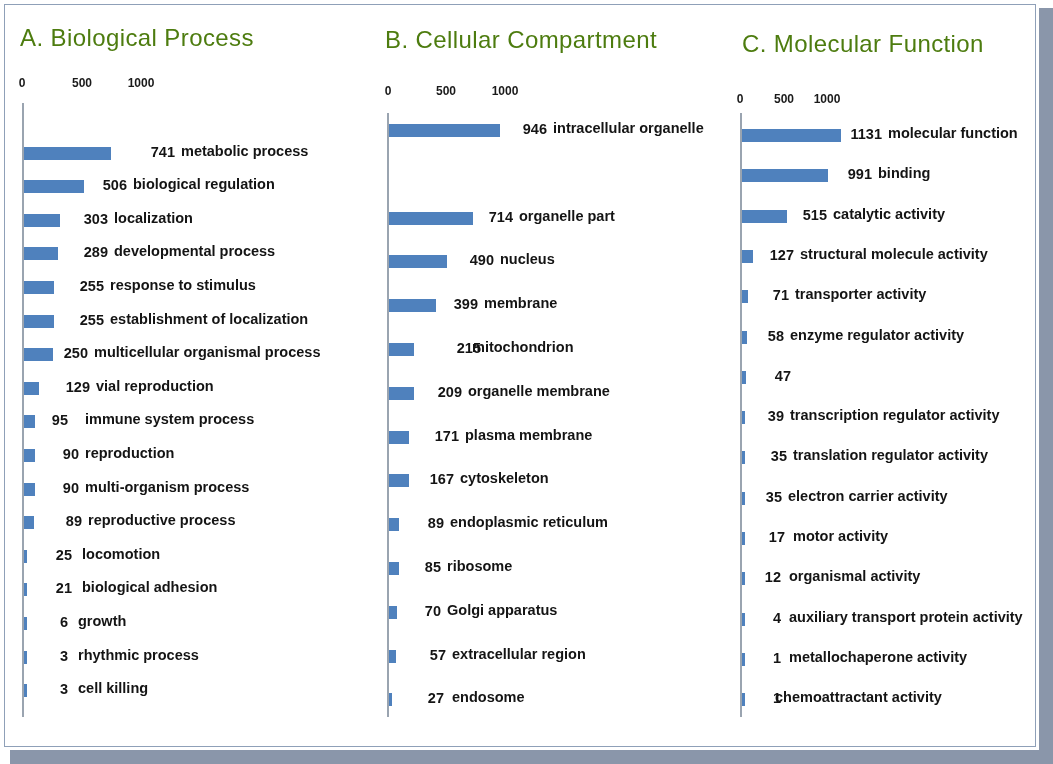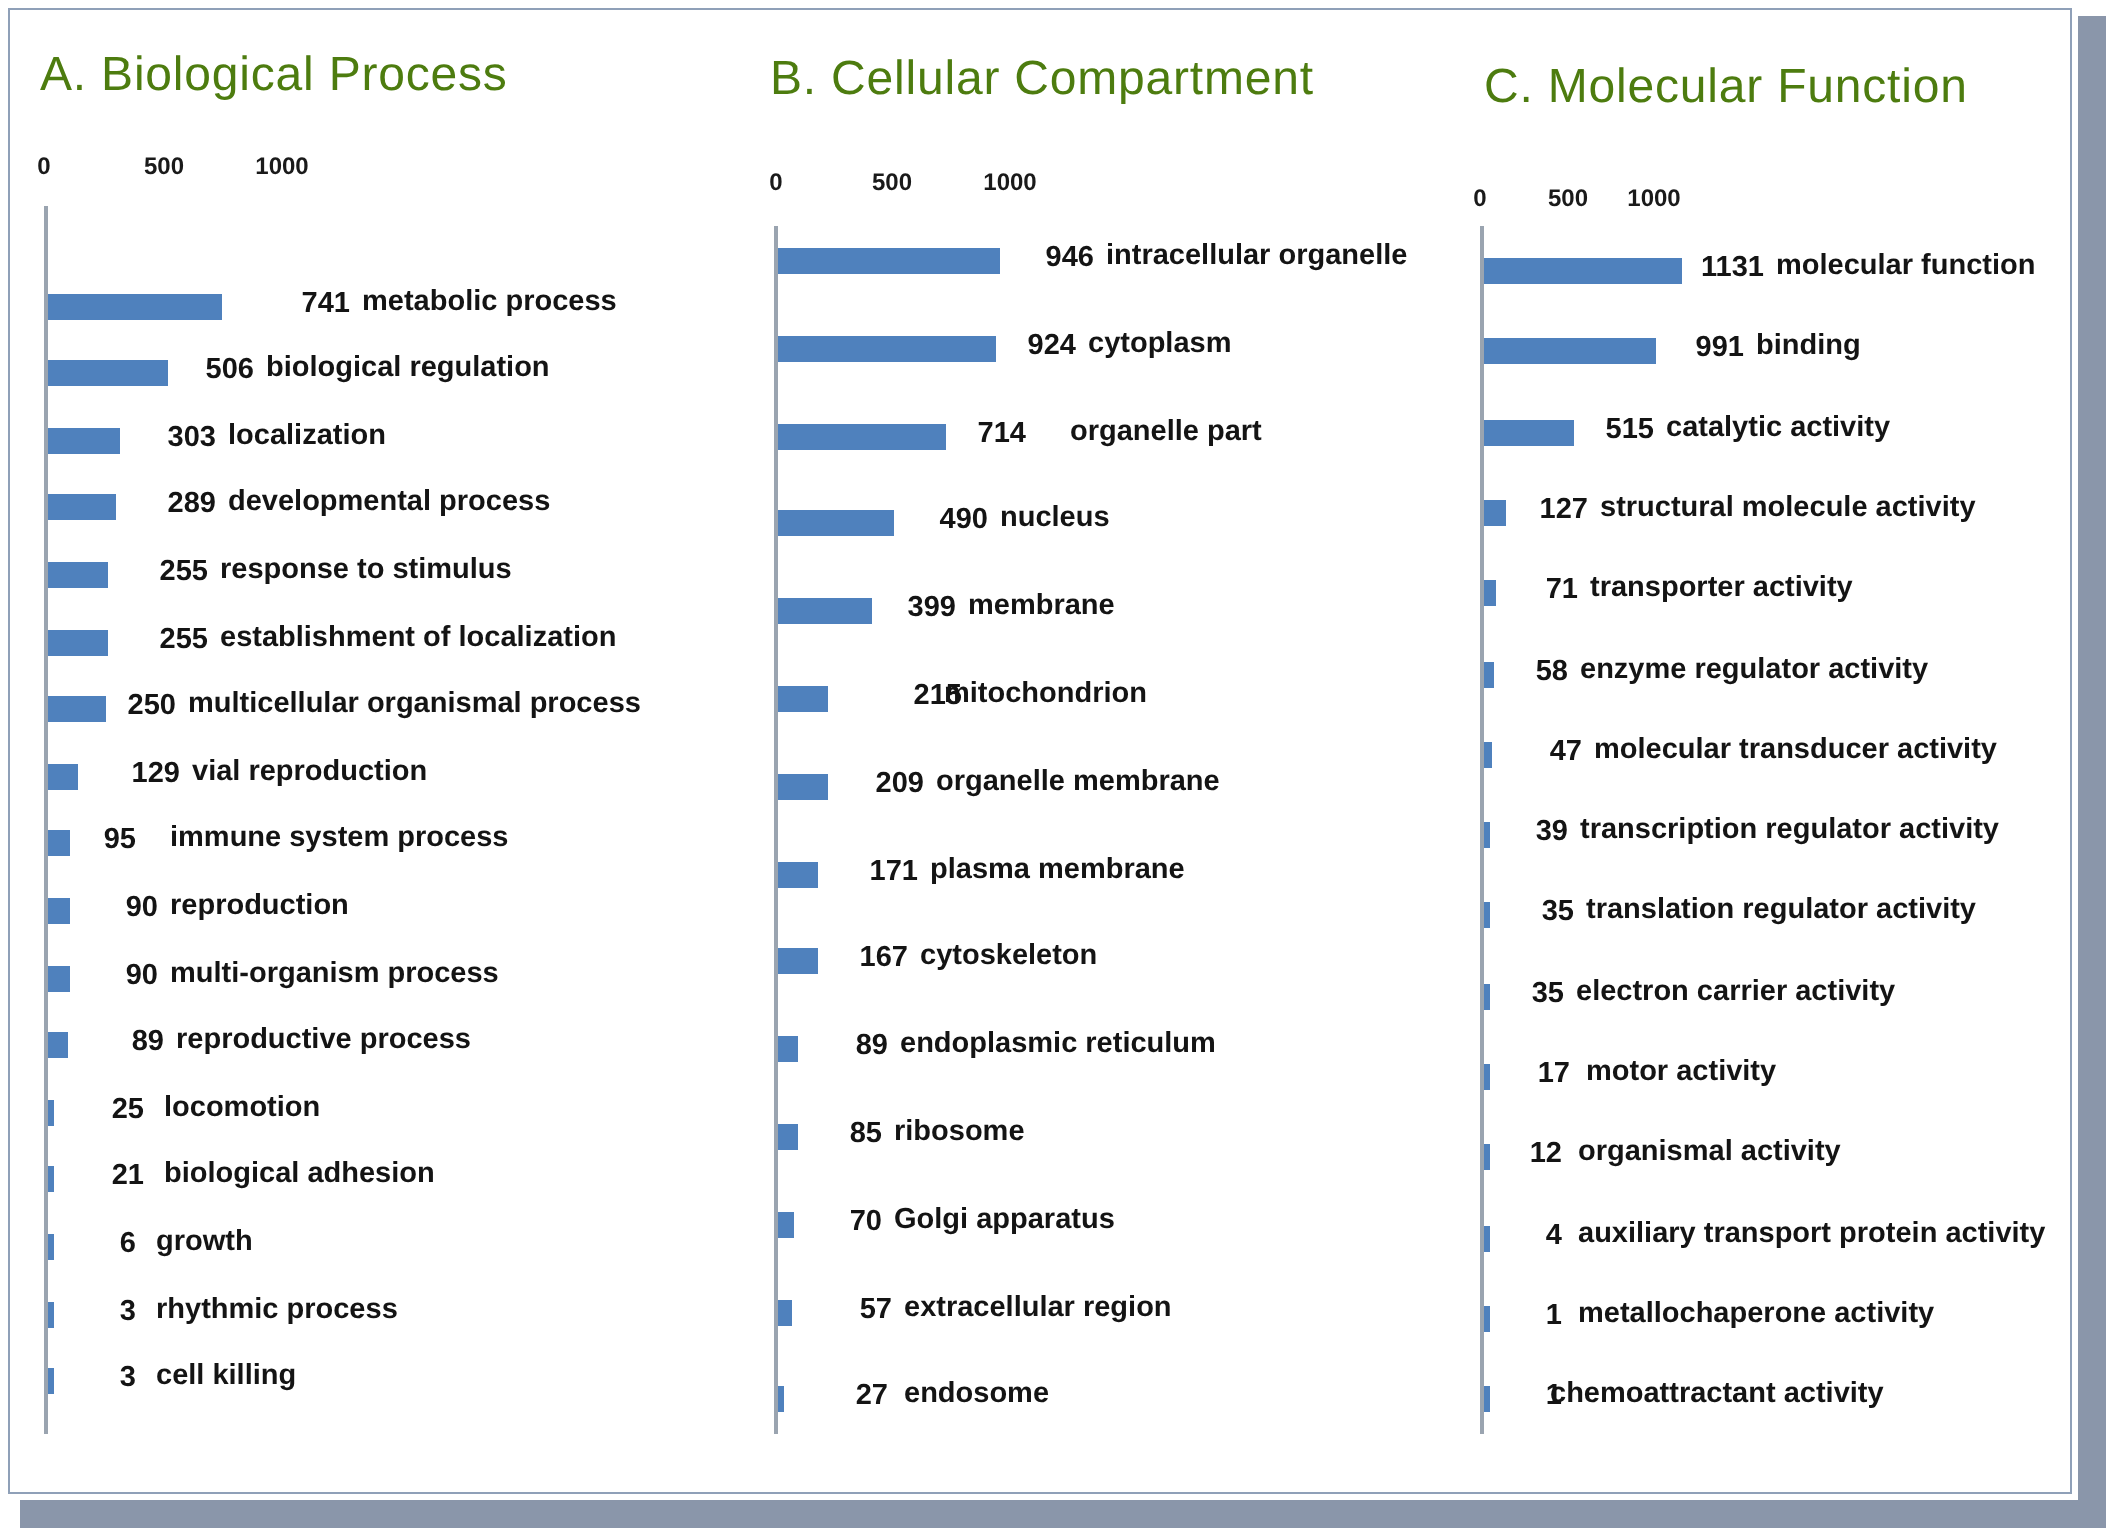--- a/index.html
+++ b/index.html
@@ -205,29 +205,24 @@
         <div class="panel-title" style="left: 385px; top: 26px;">B. Cellular Compartment</div>
         <div class="axis-tick-label" style="left: 388px; top: 84px;">0</div>
         <div class="axis-tick-label" style="left: 446px; top: 84px;">500</div>
         <div class="axis-tick-label" style="left: 505px; top: 84px;">1000</div>
         <div class="axis-line" style="left: 387px; top: 113px; height: 604px; background: rgb(154, 164, 176);"></div>
         <div class="bar-row" style="left: 389px; top: 124px; width: 600px;">
           <div class="bar" style="width: 111.344px; background: rgb(79, 129, 189);"></div>
           <div class="bar-value" style="left: 158px;">946</div>
           <div class="bar-label" style="left: 164px;">intracellular organelle</div>
         </div>
-        <div class="bar-row" style="left: 389px; top: 167.8px; width: 600px;">
-          <div class="bar" style="width: 108.755px; background: rgb(79, 129, 189);"></div>
-          <div class="bar-value" style="left: 149px;">924</div>
-          <div class="bar-label" style="left: 155px;">cytoplasm</div>
-        </div>
         <div class="bar-row" style="left: 389px; top: 211.6px; width: 600px;">
           <div class="bar" style="width: 84.0378px; background: rgb(79, 129, 189);"></div>
           <div class="bar-value" style="left: 124px;">714</div>
-          <div class="bar-label" style="left: 130px; margin-left: 16px;">organelle part</div>
+          <div class="bar-label" style="left: 130px;">organelle part</div>
         </div>
         <div class="bar-row" style="left: 389px; top: 255.4px; width: 600px;">
           <div class="bar" style="width: 57.673px; background: rgb(79, 129, 189);"></div>
           <div class="bar-value" style="left: 105px;">490</div>
           <div class="bar-label" style="left: 111px;">nucleus</div>
         </div>
         <div class="bar-row" style="left: 389px; top: 299.2px; width: 600px;">
           <div class="bar" style="width: 46.9623px; background: rgb(79, 129, 189);"></div>
           <div class="bar-value" style="left: 89px;">399</div>
           <div class="bar-label" style="left: 95px;">membrane</div>
@@ -310,21 +305,20 @@
           <div class="bar-label" style="left: 53px;">transporter activity</div>
         </div>
         <div class="bar-row" style="left: 742px; top: 330.5px; width: 600px;">
           <div class="bar" style="width: 5.0576px; background: rgb(79, 129, 189);"></div>
           <div class="bar-value" style="left: 42px;">58</div>
           <div class="bar-label" style="left: 48px;">enzyme regulator activity</div>
         </div>
         <div class="bar-row" style="left: 742px; top: 370.8px; width: 600px;">
           <div class="bar" style="width: 4.0984px; background: rgb(79, 129, 189);"></div>
           <div class="bar-value" style="left: 49px;">47</div>
-          <div class="bar-label" style="left: 55px;">molecular transducer activity</div>
         </div>
         <div class="bar-row" style="left: 742px; top: 411.1px; width: 600px;">
           <div class="bar" style="width: 3.4008px; background: rgb(79, 129, 189);"></div>
           <div class="bar-value" style="left: 42px;">39</div>
           <div class="bar-label" style="left: 48px;">transcription regulator activity</div>
         </div>
         <div class="bar-row" style="left: 742px; top: 451.4px; width: 600px;">
           <div class="bar" style="width: 3.052px; background: rgb(79, 129, 189);"></div>
           <div class="bar-value" style="left: 45px;">35</div>
           <div class="bar-label" style="left: 51px;">translation regulator activity</div>

